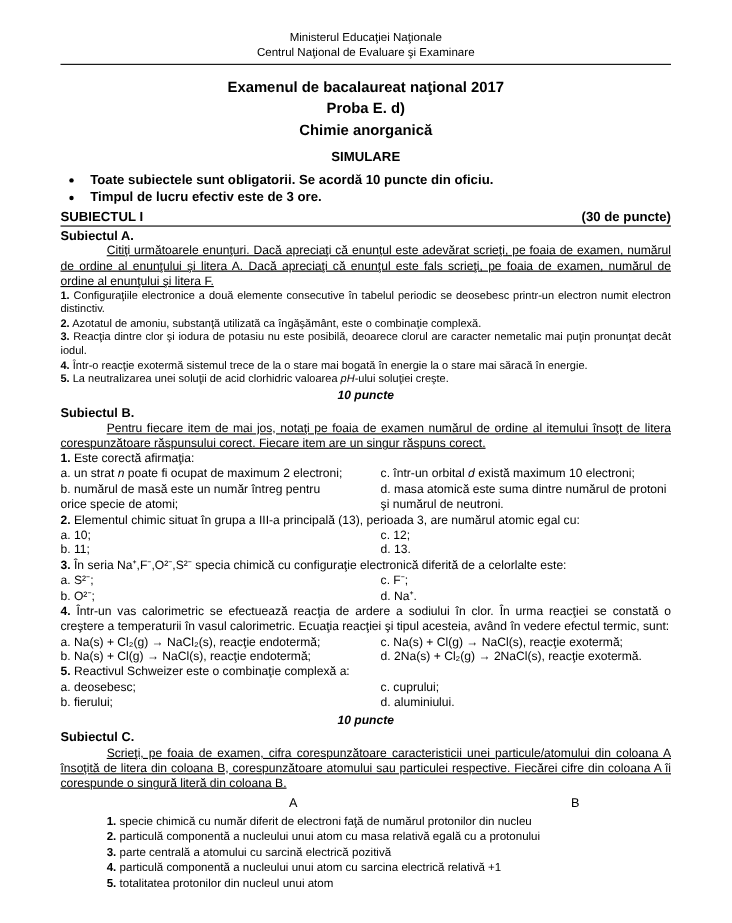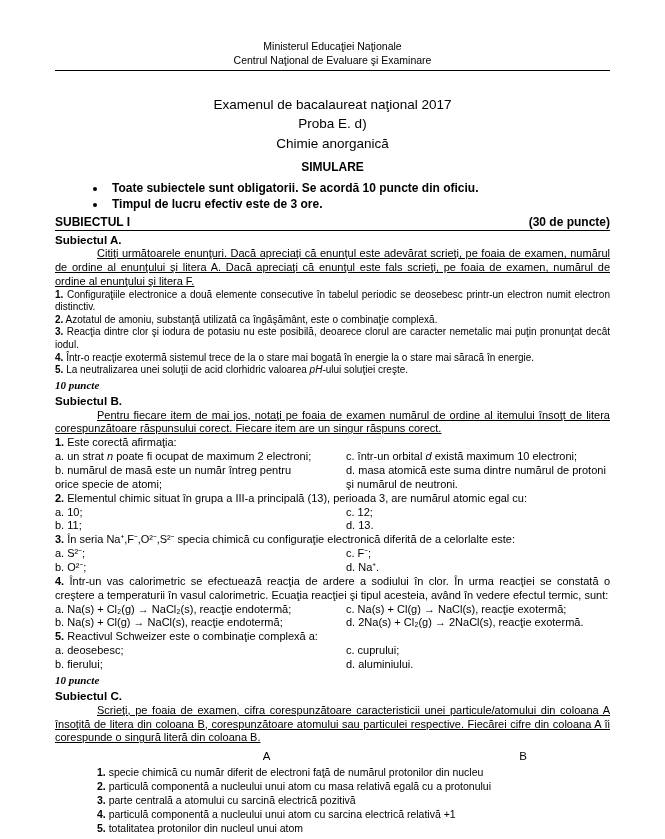--- a/index.html
+++ b/index.html
@@ -15,62 +15,61 @@
     font-size: 11px;
     line-height: 1.23;
     position: relative;
     overflow: hidden;
   }
   .page {
     position: relative;
     width: 665px;
     height: 839px;
     box-sizing: border-box;
-    padding: 12px 55px;
+    padding: 0 55px;
   }
 
   
   .ministry {
     text-align: center;
     font-size: 10.5px;
     line-height: 1.30;
     padding-top: 28px;
   }
   .hrule {
     border: 0;
     border-top: 1px solid #000;
     margin: 3px 0 0 0;
     height: 0;
   }
   .exam-title {
     text-align: center;
-    font-weight: normal;
+    font-weight: bold;
     font-size: 13.5px;
     line-height: 1.42;
-    margin-top: 24px;
+    margin-top: 11px;
   }
   .simulare {
     text-align: center;
     font-weight: bold;
     font-size: 12px;
     margin-top: 7px;
   }
 
   
   ul.bullets {
     margin: 5px 0 0 0;
     padding-left: 22px;
     list-style: disc;
   }
   ul.bullets li {
     font-weight: bold;
     font-size: 12px;
     line-height: 1.40;
     padding-left: 5px;
-    margin-left: 30px;
   }
 
   
   .subject-bar {
     display: flex;
     justify-content: space-between;
     align-items: baseline;
     font-weight: bold;
     font-size: 12px;
     border-bottom: 1.4px solid #000;
@@ -92,26 +91,25 @@
   }
   .para.indent { text-indent: 42px; }
   .stmt {
     text-align: justify;
     font-size: 10px;
     line-height: 1.26;
   }
   .num { font-weight: bold; }
 
   .points {
-    text-align: left;
+    text-align: center;
     font-style: italic;
     font-weight: bold;
     font-size: 11px;
     margin-top: 2px;
-    font-family: Liberation Serif, serif;
   }
 
   
   .q { font-size: 11px; line-height: 1.26; text-align: justify; }
   .opts {
     position: relative;
     font-size: 11px;
     line-height: 1.26;
   }
   .opts .row { display: flex; }

